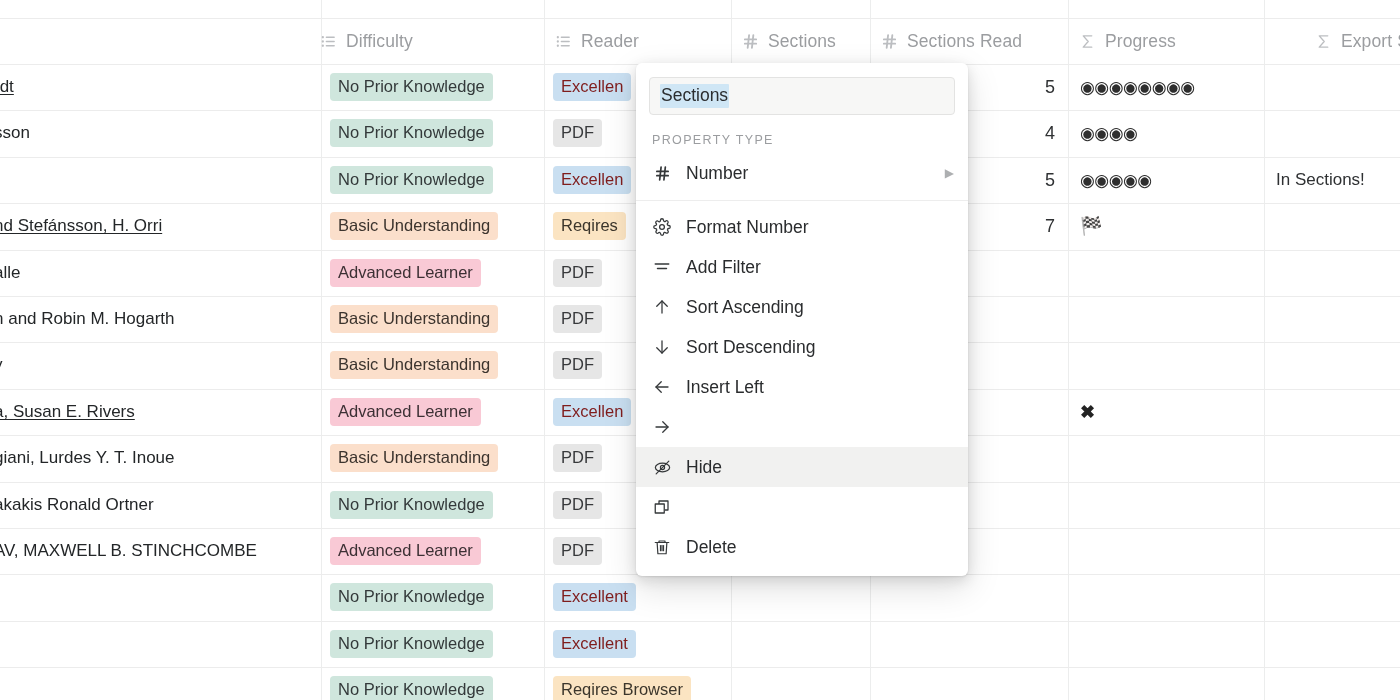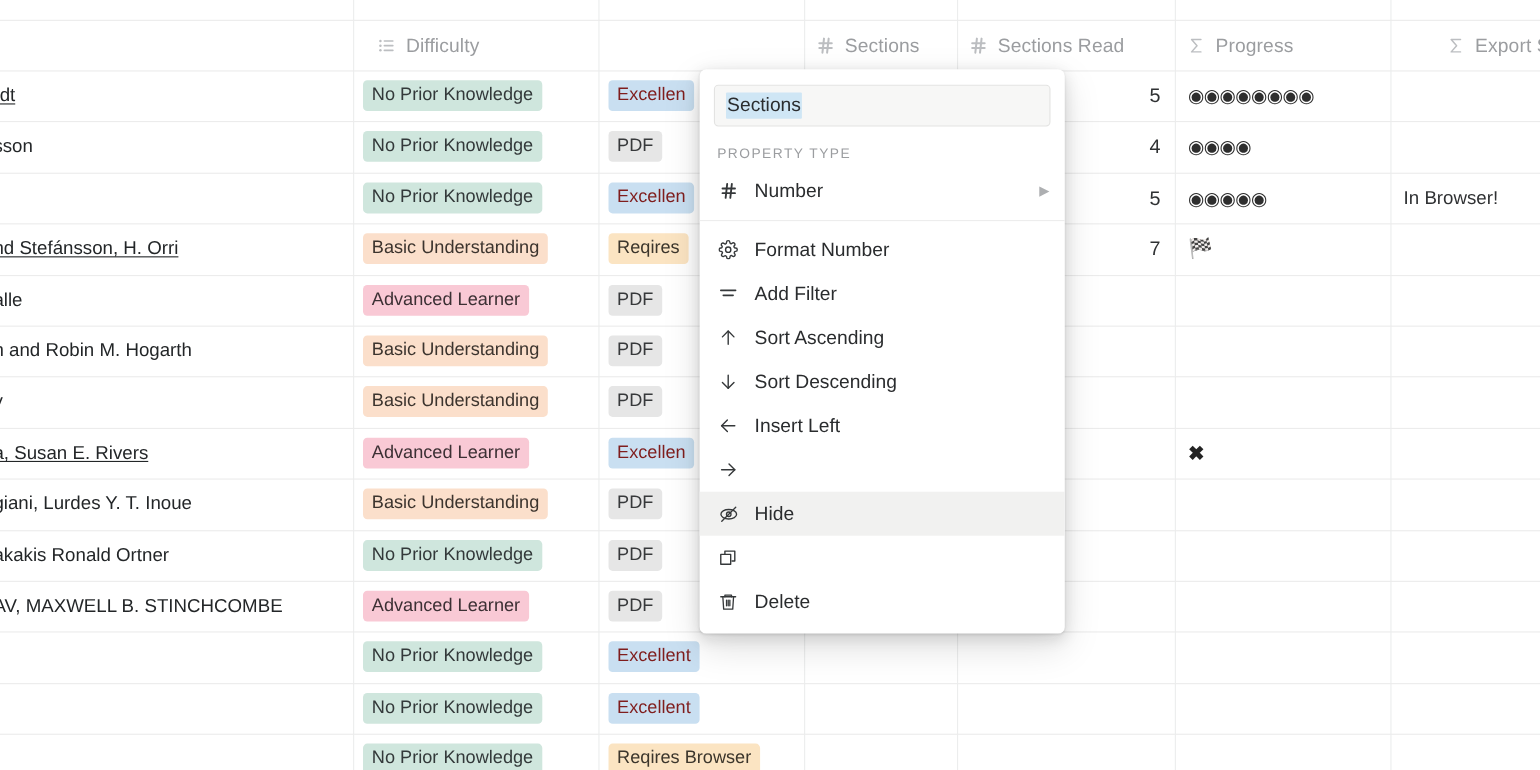--- a/index.html
+++ b/index.html
@@ -117,33 +117,46 @@
         <div class="hline" style="top: 342px; left: 0px;"></div>
         <div class="hline" style="top: 389px; left: 0px;"></div>
         <div class="hline" style="top: 435px; left: 0px;"></div>
         <div class="hline" style="top: 482px; left: 0px;"></div>
         <div class="hline" style="top: 528px; left: 0px;"></div>
         <div class="hline" style="top: 574px; left: 0px;"></div>
         <div class="hline" style="top: 621px; left: 0px;"></div>
         <div class="hline" style="top: 667px; left: 0px;"></div>
       </div>
     <div class="header-row" id="header-row">
-        <div class="hdr" style="left: 342px; width: 210px;">
+        <div class="hdr" style="left: 319px; width: 210px;">
           <span class="ico">
             <svg width="17" height="17" viewBox="0 0 24 24" fill="currentColor">
               <circle cx="4" cy="6" r="1.6"></circle>
               <rect x="8" y="5" width="13" height="2.1" rx="1"></rect>
               <circle cx="4" cy="12" r="1.6"></circle>
               <rect x="8" y="11" width="13" height="2.1" rx="1"></rect>
               <circle cx="4" cy="18" r="1.6"></circle>
               <rect x="8" y="17" width="13" height="2.1" rx="1"></rect>
             </svg>
           </span>
           <span class="lbl">Difficulty</span>
         </div>
+        <div class="hdr" style="left: 554px; width: 174px;">
+          <span class="ico">
+            <svg width="17" height="17" viewBox="0 0 24 24" fill="currentColor">
+              <circle cx="4" cy="6" r="1.6"></circle>
+              <rect x="8" y="5" width="13" height="2.1" rx="1"></rect>
+              <circle cx="4" cy="12" r="1.6"></circle>
+              <rect x="8" y="11" width="13" height="2.1" rx="1"></rect>
+              <circle cx="4" cy="18" r="1.6"></circle>
+              <rect x="8" y="17" width="13" height="2.1" rx="1"></rect>
+            </svg>
+          </span>
+          <span class="lbl">Reader</span>
+        </div>
         <div class="hdr" style="left: 741px; width: 126px;">
           <span class="ico">
             <svg width="17" height="17" viewBox="0 0 24 24" fill="none" stroke="currentColor" stroke-width="2.6" stroke-linecap="round">
               <line x1="4" y1="9" x2="20" y2="9"></line>
               <line x1="4" y1="15" x2="20" y2="15"></line>
               <line x1="10" y1="3" x2="8" y2="21"></line>
               <line x1="16" y1="3" x2="14" y2="21"></line>
             </svg>
           </span>
           <span class="lbl">Sections</span>
@@ -211,21 +224,21 @@
           <span class="tag green">No Prior Knowledge</span>
         </div>
         <div class="cell " style="left: 553px; width: 174px; top: 157px;">
           <span class="tag blue">Excellen</span>
         </div>
         <div class="cell num" style="left: 731px; width: 138px; top: 157px;"></div>
         <div class="cell num" style="left: 870px; width: 197px; top: 157px;">5</div>
         <div class="cell " style="left: 1080px; width: 181px; top: 157px;">
           <span class="dots">◉◉◉◉◉</span>
         </div>
-        <div class="cell " style="left: 1276px; width: 122px; top: 157px;">In Browser!</div>
+        <div class="cell " style="left: 1276px; width: 122px; top: 157px;">In Sections!</div>
         <div class="cell " style="left: 0px; width: 312px; top: 203px;">
           <span class="name link" style="margin-left: -6px;">nd Stefánsson, H. Orri</span>
         </div>
         <div class="cell " style="left: 330px; width: 210px; top: 203px;">
           <span class="tag orange">Basic Understanding</span>
         </div>
         <div class="cell " style="left: 553px; width: 174px; top: 203px;">
           <span class="tag yellow">Reqires</span>
         </div>
         <div class="cell num" style="left: 731px; width: 138px; top: 203px;"></div>

